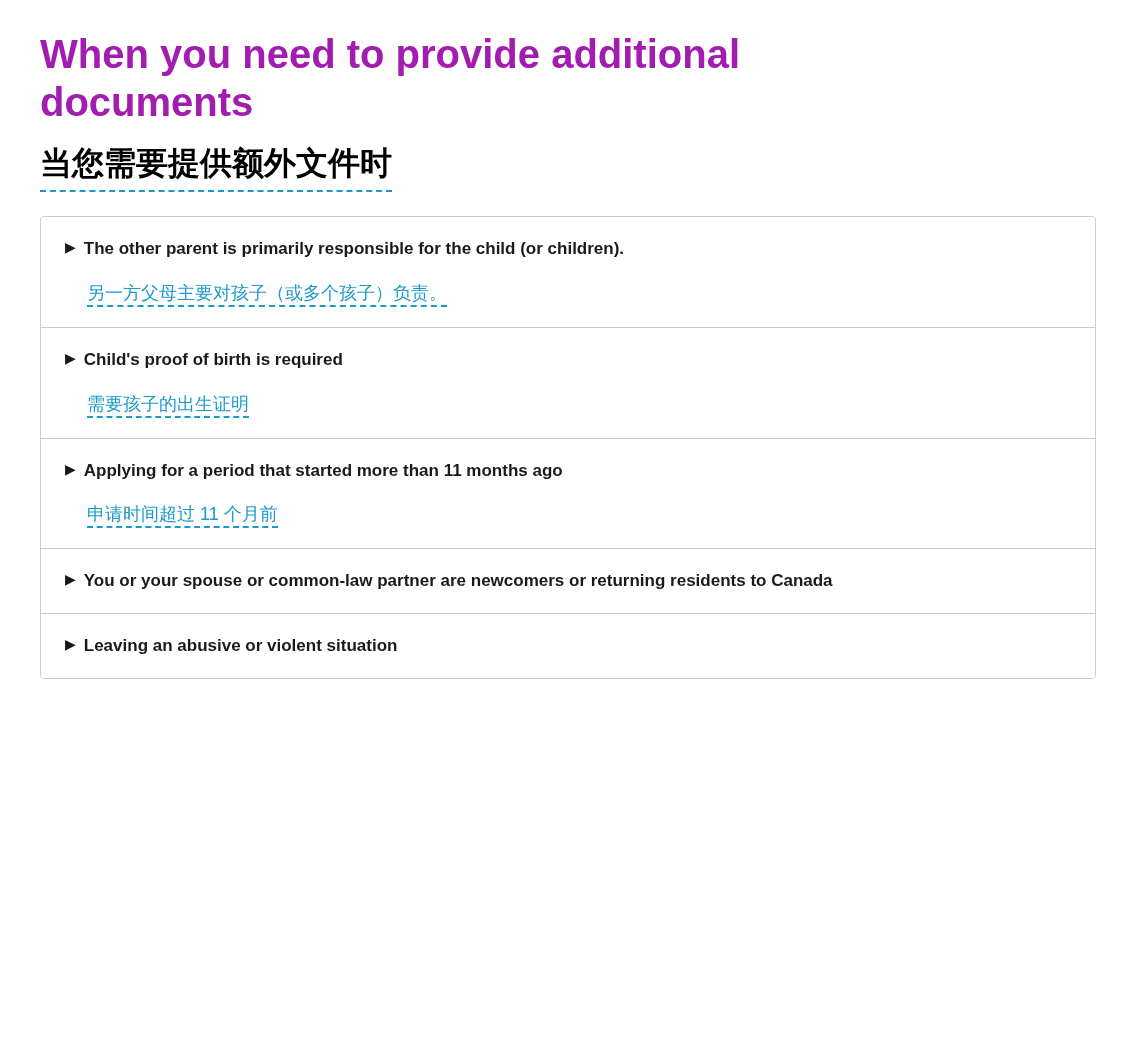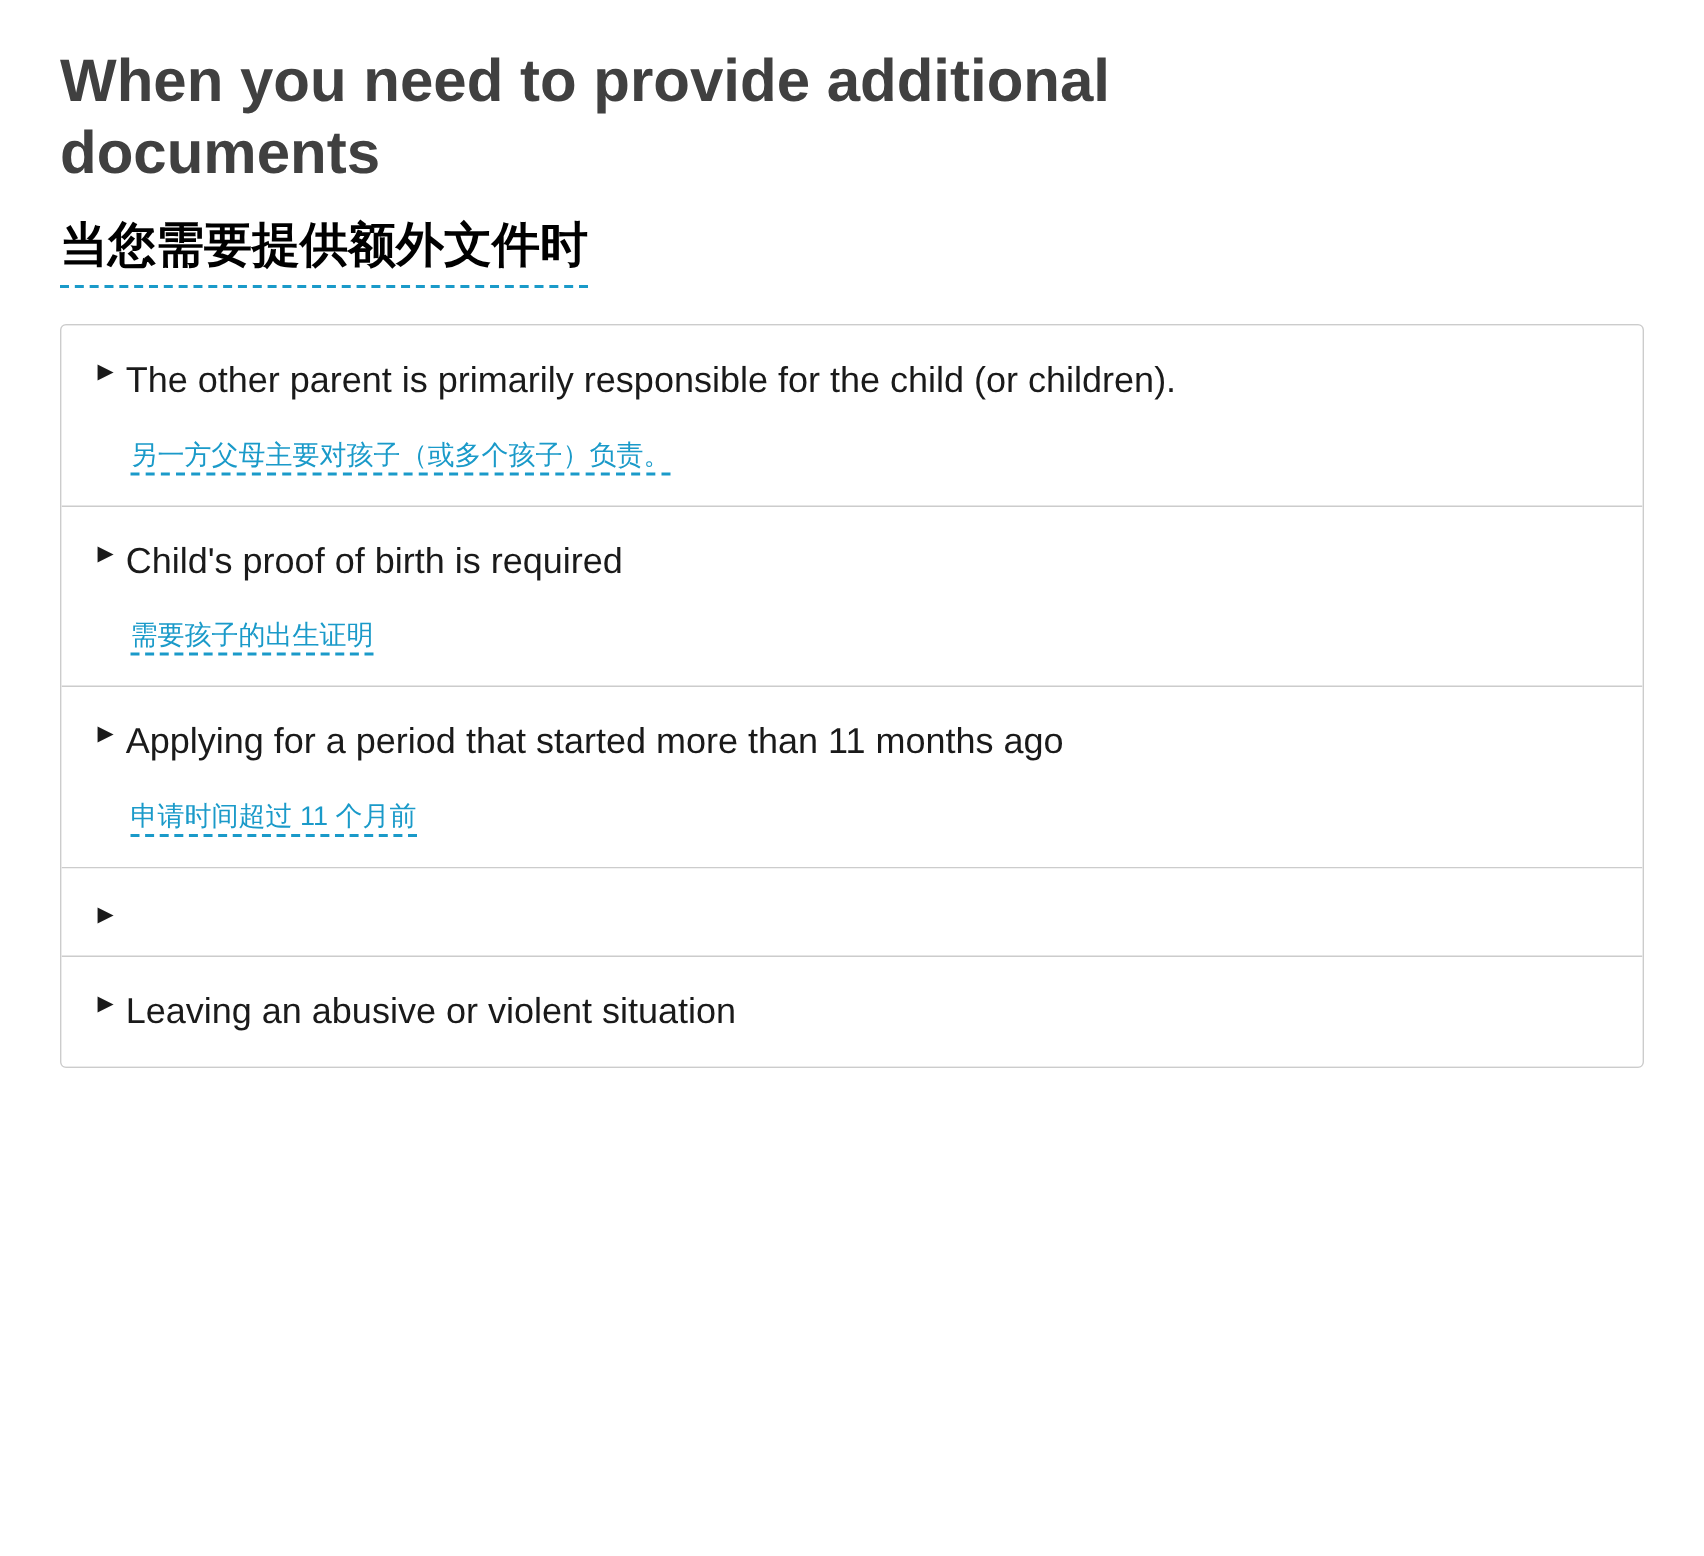--- a/index.html
+++ b/index.html
@@ -13,21 +13,21 @@
       background: #ffffff;
       color: #333333;
       padding: 30px 40px;
       width: 1136px;
       min-height: 1037px;
     }
 
     .page-title-en {
       font-size: 40px;
       font-weight: 700;
-      color: #404040;
+      color: #a21caf;
       line-height: 1.2;
       margin-bottom: 16px;
     }
 
     .page-title-zh {
       font-size: 32px;
       font-weight: 700;
       color: #000000;
       border-bottom: 2px dashed #1a9ac9;
       display: inline-block;
@@ -60,23 +60,23 @@
     }
 
     .accordion-arrow {
       color: #1a1a1a;
       font-size: 14px;
       margin-top: 2px;
       flex-shrink: 0;
     }
 
     .accordion-title-en {
-      font-size: 24px;
+      font-size: 17px;
       color: #1a1a1a;
-      font-weight: 400;
+      font-weight: 700;
       line-height: 1.4;
     }
 
     .accordion-title-zh {
       display: inline;
       font-size: 18px;
       color: #1a9ac9;
       border-bottom: 2px dashed #1a9ac9;
       text-decoration: none;
       cursor: pointer;
@@ -120,20 +120,21 @@
     <li class="accordion-item">
       <div class="accordion-trigger">
         <span class="accordion-arrow">▶</span>
         <span class="accordion-title-en">Applying for a period that started more than 11 months ago</span>
       </div>
       <div class="accordion-zh-wrapper"><a class="accordion-title-zh" href="#">申请时间超过 11 个月前</a></div>
     </li>
     <li class="accordion-item">
       <div class="accordion-trigger">
         <span class="accordion-arrow">▶</span>
+        <span class="accordion-title-en">You or your spouse or common-law partner are newcomers or returning residents to Canada</span>
       </div>
     </li>
     <li class="accordion-item">
       <div class="accordion-trigger">
         <span class="accordion-arrow">▶</span>
         <span class="accordion-title-en">Leaving an abusive or violent situation</span>
       </div>
     </li>
   </ul>
 

